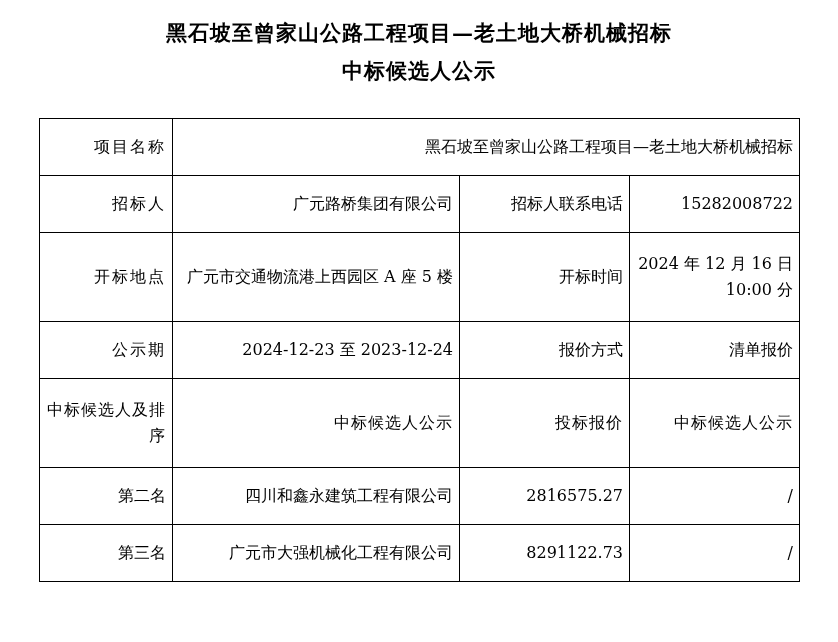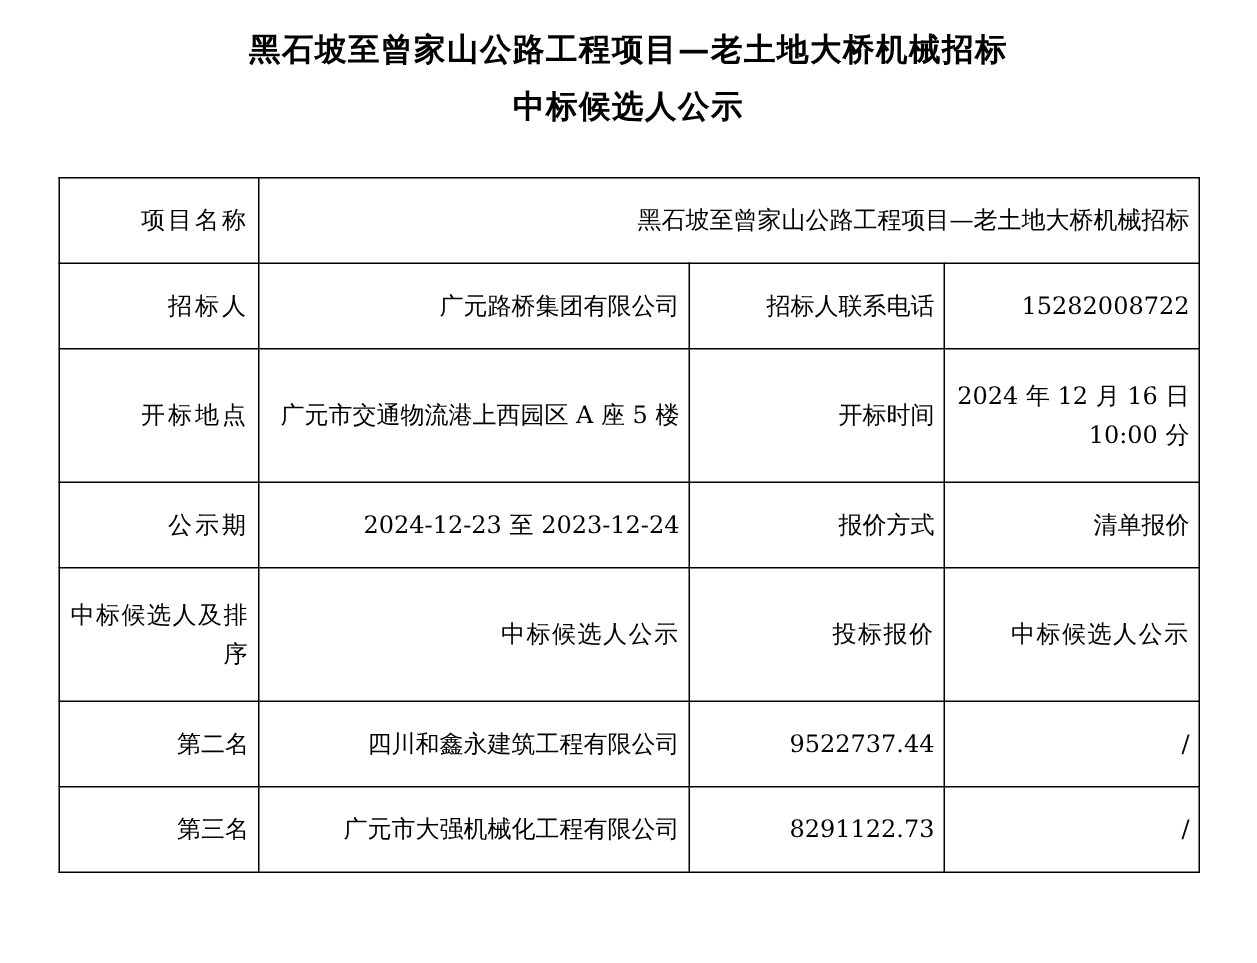--- a/index.html
+++ b/index.html
@@ -112,21 +112,21 @@
         </tr>
         <tr class="r5">
           <td class="h-title two-line">中标候选人及排序</td>
           <td class="h-title">中标候选人公示</td>
           <td class="h-title">投标报价</td>
           <td class="h-title">中标候选人公示</td>
         </tr>
         <tr class="r7">
           <td>第二名</td>
           <td>四川和鑫永建筑工程有限公司</td>
-          <td>9522737.44</td>
+          <td>2816575.27</td>
           <td>/</td>
         </tr>
         <tr class="r8">
           <td>第三名</td>
           <td>广元市大强机械化工程有限公司</td>
           <td>8291122.73</td>
           <td>/</td>
         </tr>
       </tbody>
     </table>

